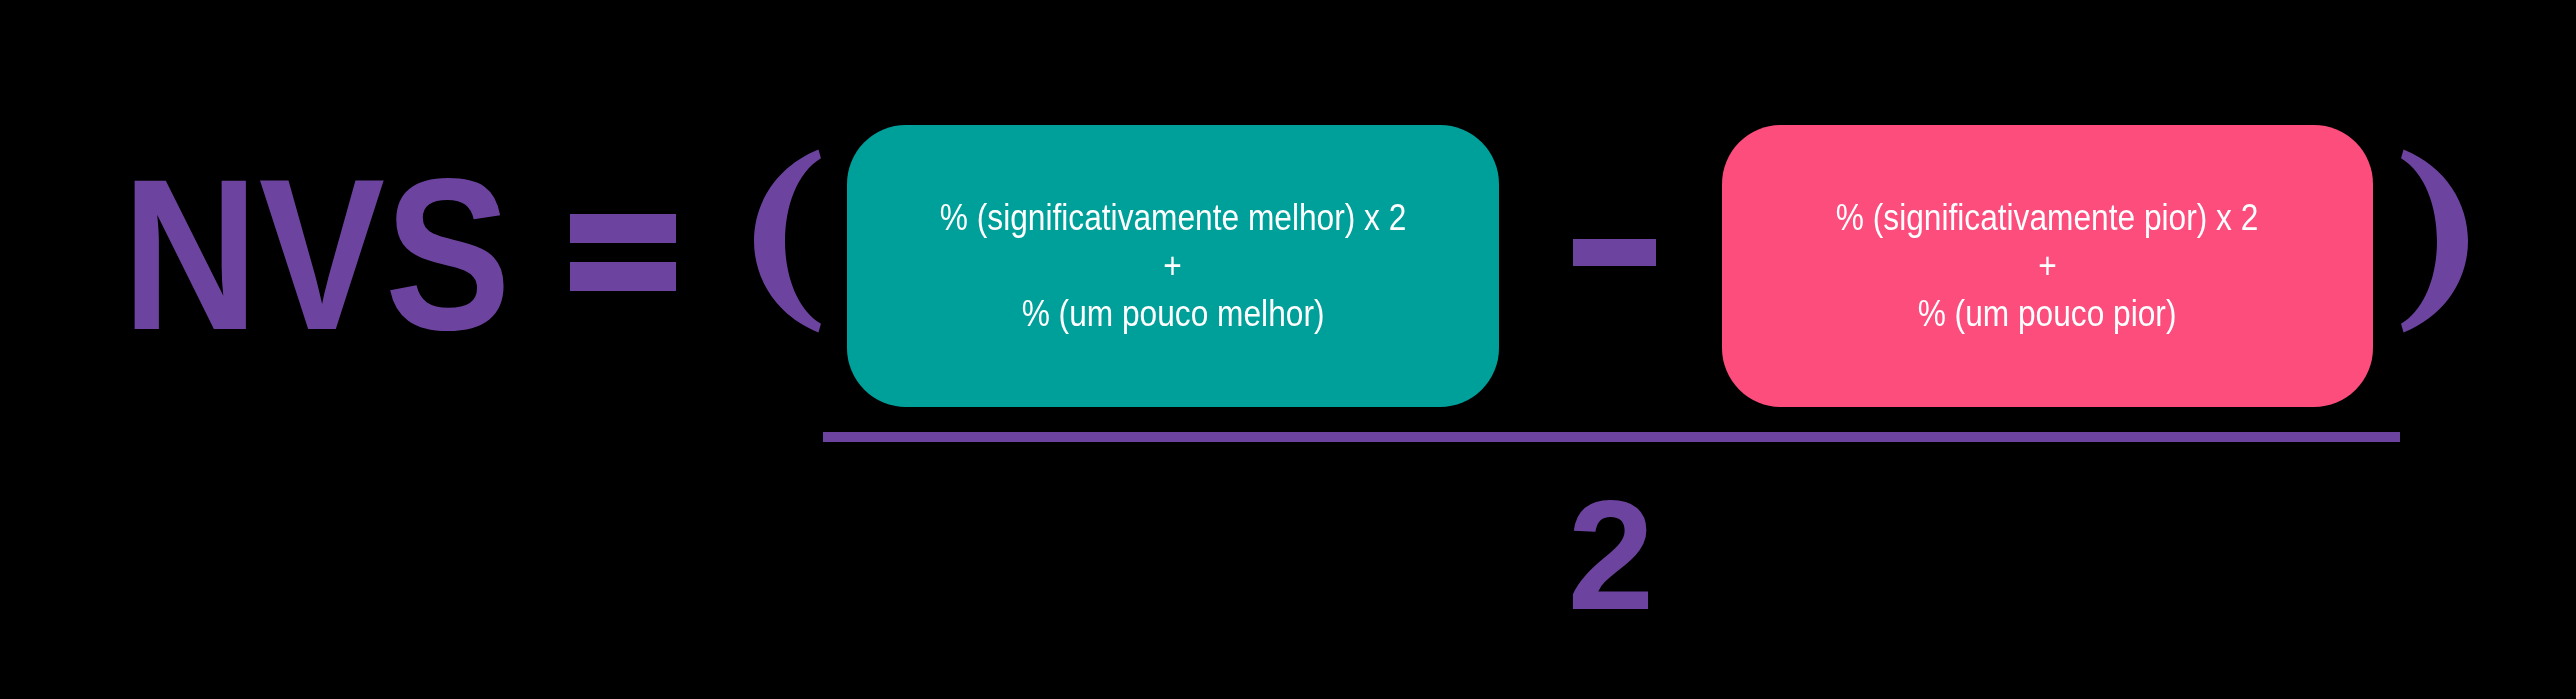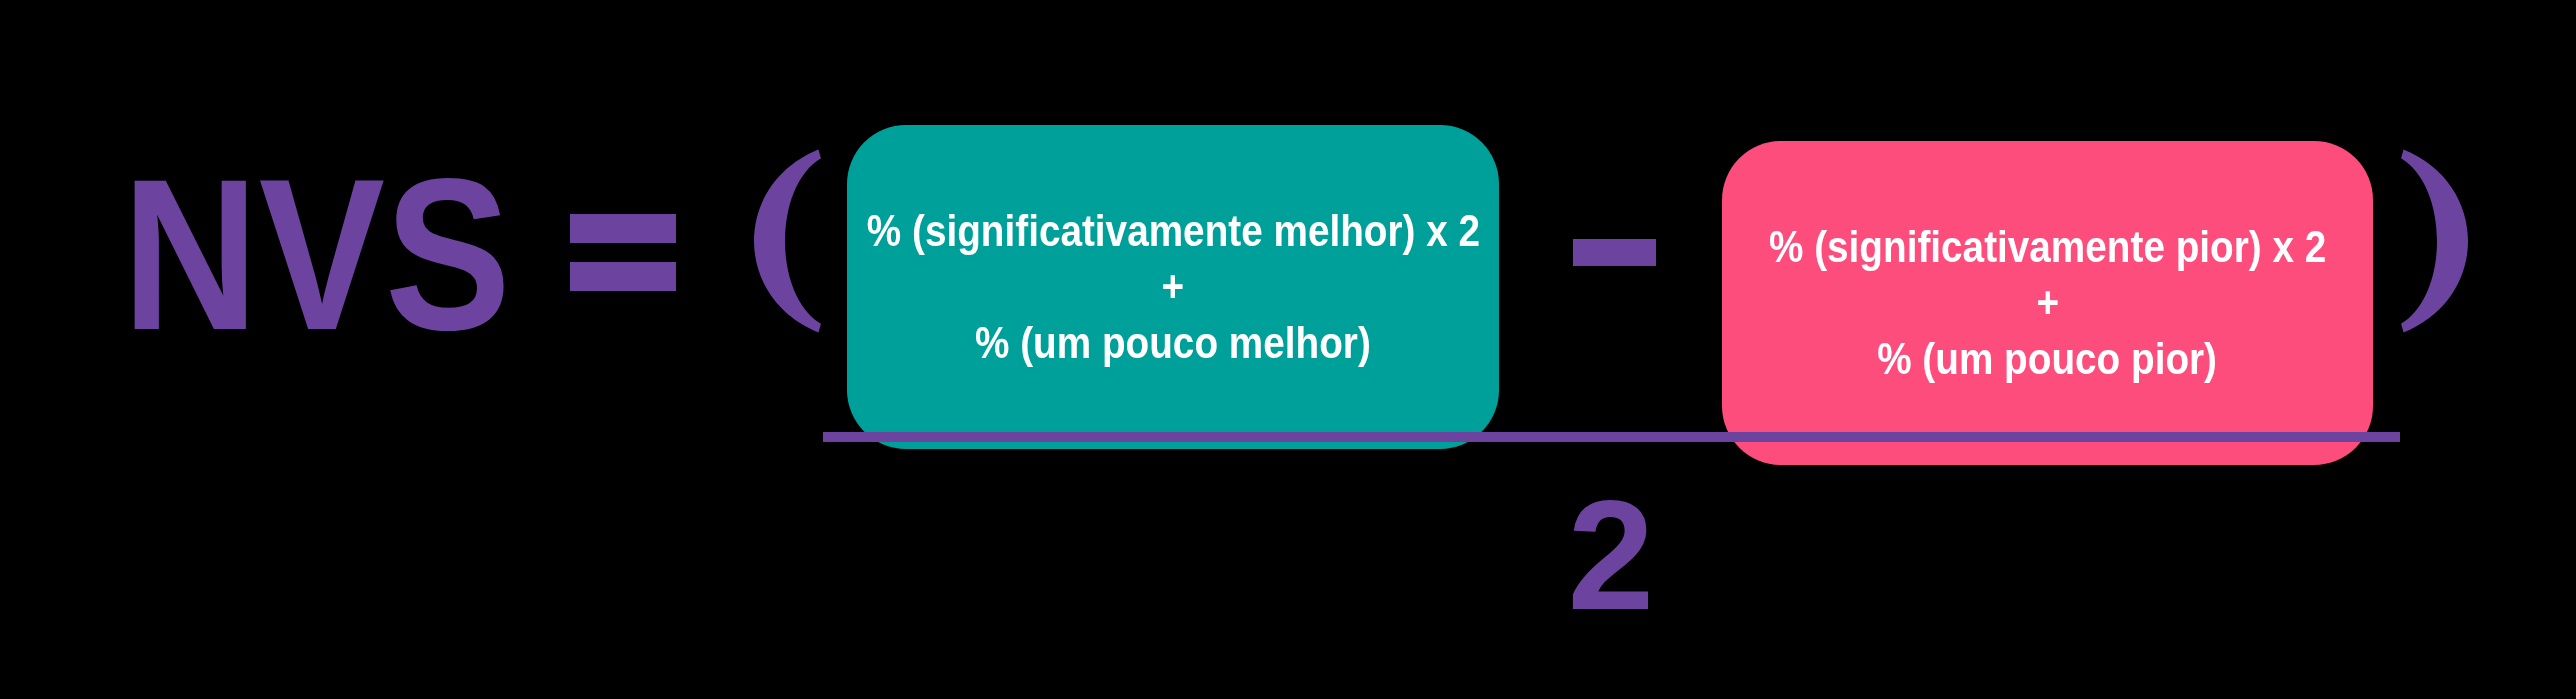--- a/index.html
+++ b/index.html
@@ -50,49 +50,48 @@
     width: 72px;
     height: 198px;
   }
   .paren-open  { left: 751px; }
   .paren-close { left: 2399px; transform: scaleX(-1); }
   .paren path { fill: var(--purple, #6C44A0); }
 
   
   .num-box {
     top: 125px;
-    height: 324px;
+    height: 282px;
     border-radius: 59px;
     display: flex;
     flex-direction: column;
     align-items: center;
     justify-content: center;
     gap: 12px;
     color: var(--text-white, #FFFFFF);
-    font-weight: 700;
-    font-size: 44px;
+    font-weight: 400;
+    font-size: 36px;
     line-height: 1;
     text-align: center;
     white-space: nowrap;
   }
   .num-box .tline {
     display: inline-block;
     transform: scaleX(0.88);
     transform-origin: center;
   }
   .box-better {
     left: 847px;
     width: 652px;
     background: var(--teal, #00A09A);
   }
   .box-worse {
     left: 1722px;
     width: 651px;
     background: var(--pink, #FC4D7D);
-    margin-top: 16px;
   }
 
   
   .minus {
     left: 1573px;
     top: 239px;
     width: 83px;
     height: 27.4px;
     background: var(--purple, #6C44A0);
   }

